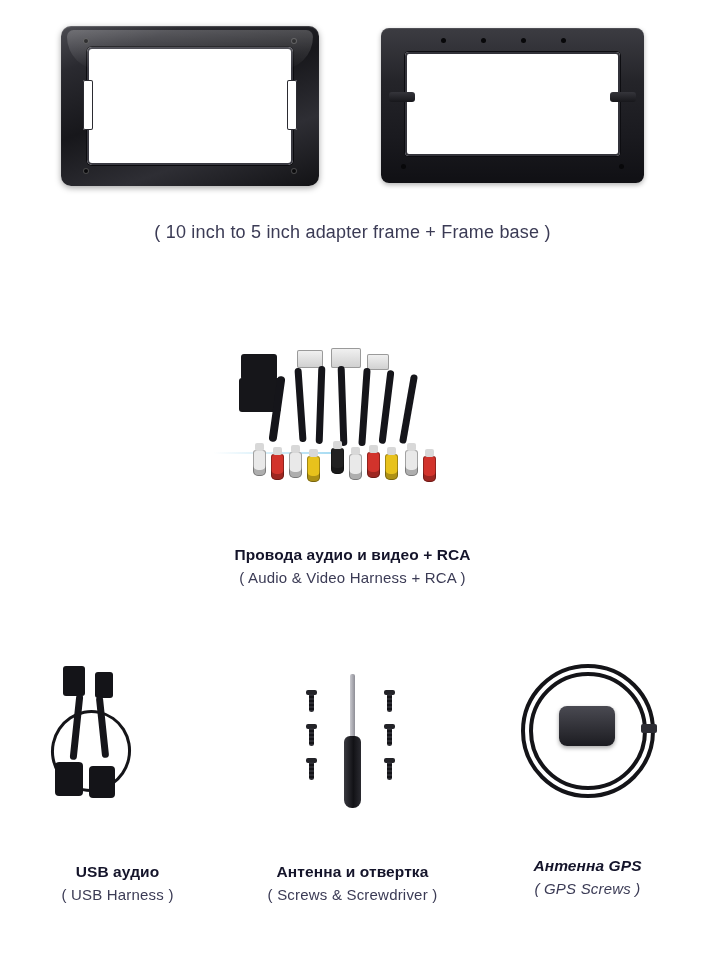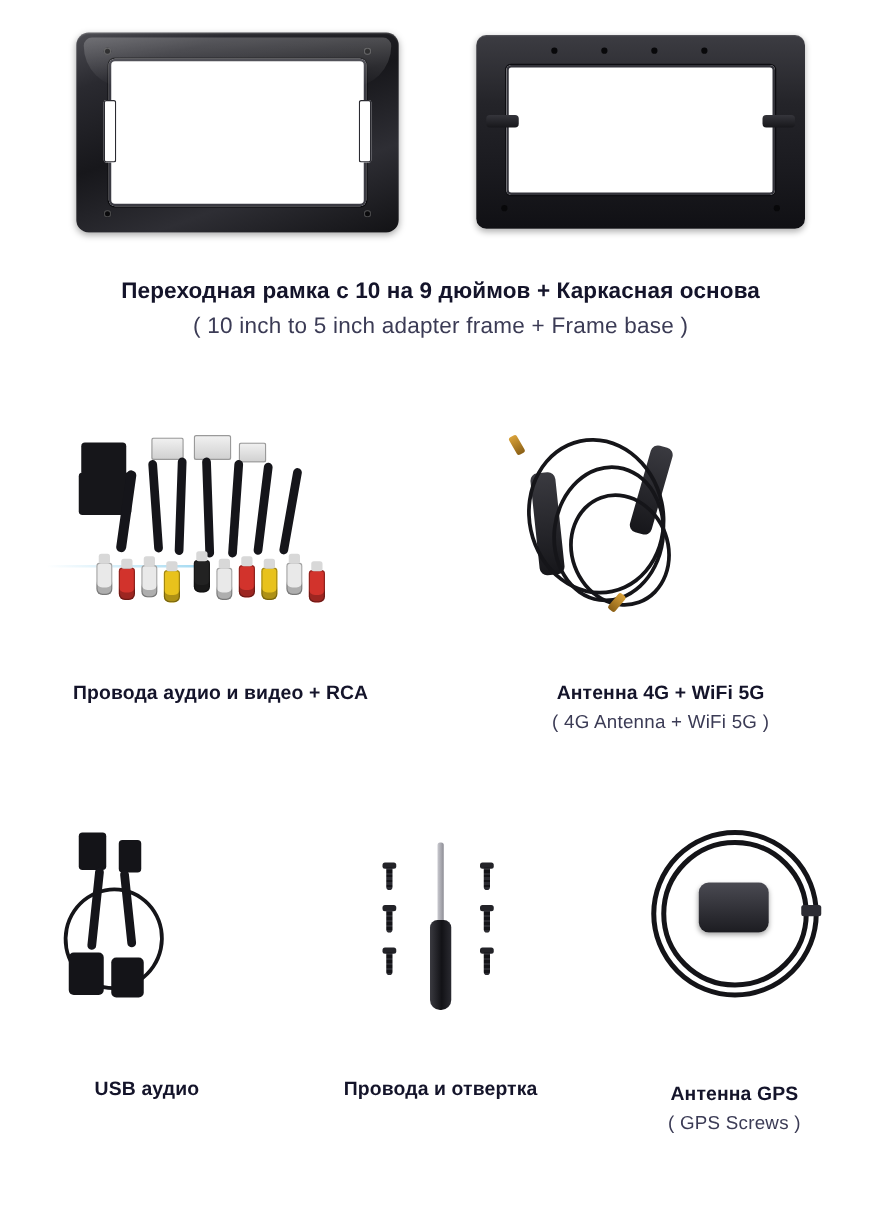--- a/index.html
+++ b/index.html
@@ -312,21 +312,20 @@
           <div class="matte-dot" style="left:20px; top:136px;"></div>
           <div class="matte-dot" style="right:20px; top:136px;"></div>
           <div class="matte-tab" style="left:8px; top:64px;"></div>
           <div class="matte-tab" style="right:8px; top:64px;"></div>
         </div>
       </div>
 
     </div>
 
     <div class="caption-block" style="margin-top:28px;">
-      <div class="cap-ru">Переходная рамка с 10 на 9 дюймов + Каркасная основа</div>
       <div class="cap-en">( 10 inch to 5 inch adapter frame + Frame base )</div>
     </div>
   </div>
 
   <div class="section sec2">
     <div class="two-col">
 
       <div class="col">
         <div class="art harness">
           <div class="fade-line-left"></div>
@@ -372,58 +371,44 @@
           <div class="rca white" style="left:192px; top:108px;">
               <span class="collar"></span>
             </div>
           <div class="rca red" style="left:210px; top:114px;">
               <span class="collar"></span>
             </div>
         </div>
 
         <div class="caption-block" style="margin-top:28px;">
           <div class="cap-ru small">Провода аудио и видео + RCA</div>
-        </div>
-      </div>
-
-      <div class="col">
-        <div class="art antenna">
-          <div class="ant-box" style="left:108px; top:14px; width:18px; height:72px; transform:rotate(16deg);"></div>
-          <div class="ant-box" style="left:24px; top:36px; width:20px; height:82px; transform:rotate(-6deg);"></div>
-          <div class="ant-cable" style="left:18px; top:8px; width:104px; height:120px; transform:rotate(-12deg);"></div>
-          <div class="ant-cable" style="left:38px; top:30px; width:84px; height:104px; transform:rotate(8deg);"></div>
-          <div class="ant-cable" style="left:52px; top:52px; width:74px; height:86px; transform:rotate(-20deg);"></div>
-          <div class="ant-tip" style="left:6px; top:6px; transform:rotate(-30deg);"></div>
-          <div class="ant-tip" style="left:86px; top:132px; transform:rotate(40deg);"></div>
-        </div>
-
-        <div class="caption-block" style="margin-top:28px;">
-          <div class="cap-ru small">Антенна 4G + WiFi 5G</div>
-          <div class="cap-en small">( 4G Antenna + WiFi 5G )</div>
-        </div>
-      </div>
+          <div class="cap-en small">( Audio &amp; Video Harness + RCA )</div>
+        </div>
+      </div>
+
 
     </div>
   </div>
 
   <div class="section sec3">
     <div class="three-col">
 
       <div class="col3">
         <div class="art3" style="width:170px;">
           <div class="usb-head" style="left:30px; top:16px; width:22px; height:30px;"></div>
           <div class="usb-head" style="left:62px; top:22px; width:18px; height:26px;"></div>
           <div class="wire" style="left:40px; top:44px; width:7px; height:66px; transform:rotate(6deg);"></div>
           <div class="wire" style="left:66px; top:46px; width:7px; height:62px; transform:rotate(-6deg);"></div>
           <div class="ant-cable" style="left:18px; top:60px; width:74px; height:76px; transform:rotate(12deg);"></div>
           <div class="usb-head" style="left:22px; top:112px; width:28px; height:34px; border-radius:4px;"></div>
           <div class="usb-head" style="left:56px; top:116px; width:26px; height:32px; border-radius:4px;"></div>
         </div>
         <div class="caption-block" style="margin-top:22px;">
           <div class="cap-ru small">USB аудио</div>
+          <div class="cap-en small">( USB Harness )</div>
         </div>
       </div>
 
       <div class="col3">
         <div class="art3" style="width:170px;">
           <div class="screwdriver-shaft" style="left:82px; top:24px;"></div>
           <div class="screwdriver-handle" style="left:76px; top:86px;"></div>
 
           <div class="screw-item" style="left:40px; top:40px;">
               <span class="head"></span>
@@ -444,32 +429,33 @@
           <div class="screw-item" style="left:40px; top:108px;">
               <span class="head"></span>
               <span class="body"></span>
             </div>
           <div class="screw-item" style="left:118px; top:108px;">
               <span class="head"></span>
               <span class="body"></span>
             </div>
         </div>
         <div class="caption-block" style="margin-top:22px;">
-          <div class="cap-ru small">Провода и отвертка</div>
+          <div class="cap-ru small">Антенна и отвертка</div>
+          <div class="cap-en small">( Screws &amp; Screwdriver )</div>
         </div>
       </div>
 
       <div class="col3">
         <div class="art3" style="width:170px;">
           <div class="gps-coil" style="left:18px; top:14px; width:126px; height:126px;"></div>
           <div class="gps-coil" style="left:26px; top:22px; width:110px; height:110px;"></div>
           <div class="gps-puck" style="left:56px; top:56px;"></div>
           <div class="gps-conn" style="left:138px; top:74px;"></div>
         </div>
-        <div class="caption-block" style="margin-top:26px;">
+        <div class="caption-block" style="margin-top:16px;font-style:italic;">
           <div class="cap-ru small">Антенна GPS</div>
           <div class="cap-en small">( GPS Screws )</div>
         </div>
       </div>
 
     </div>
   </div>
 
 </div>
 

